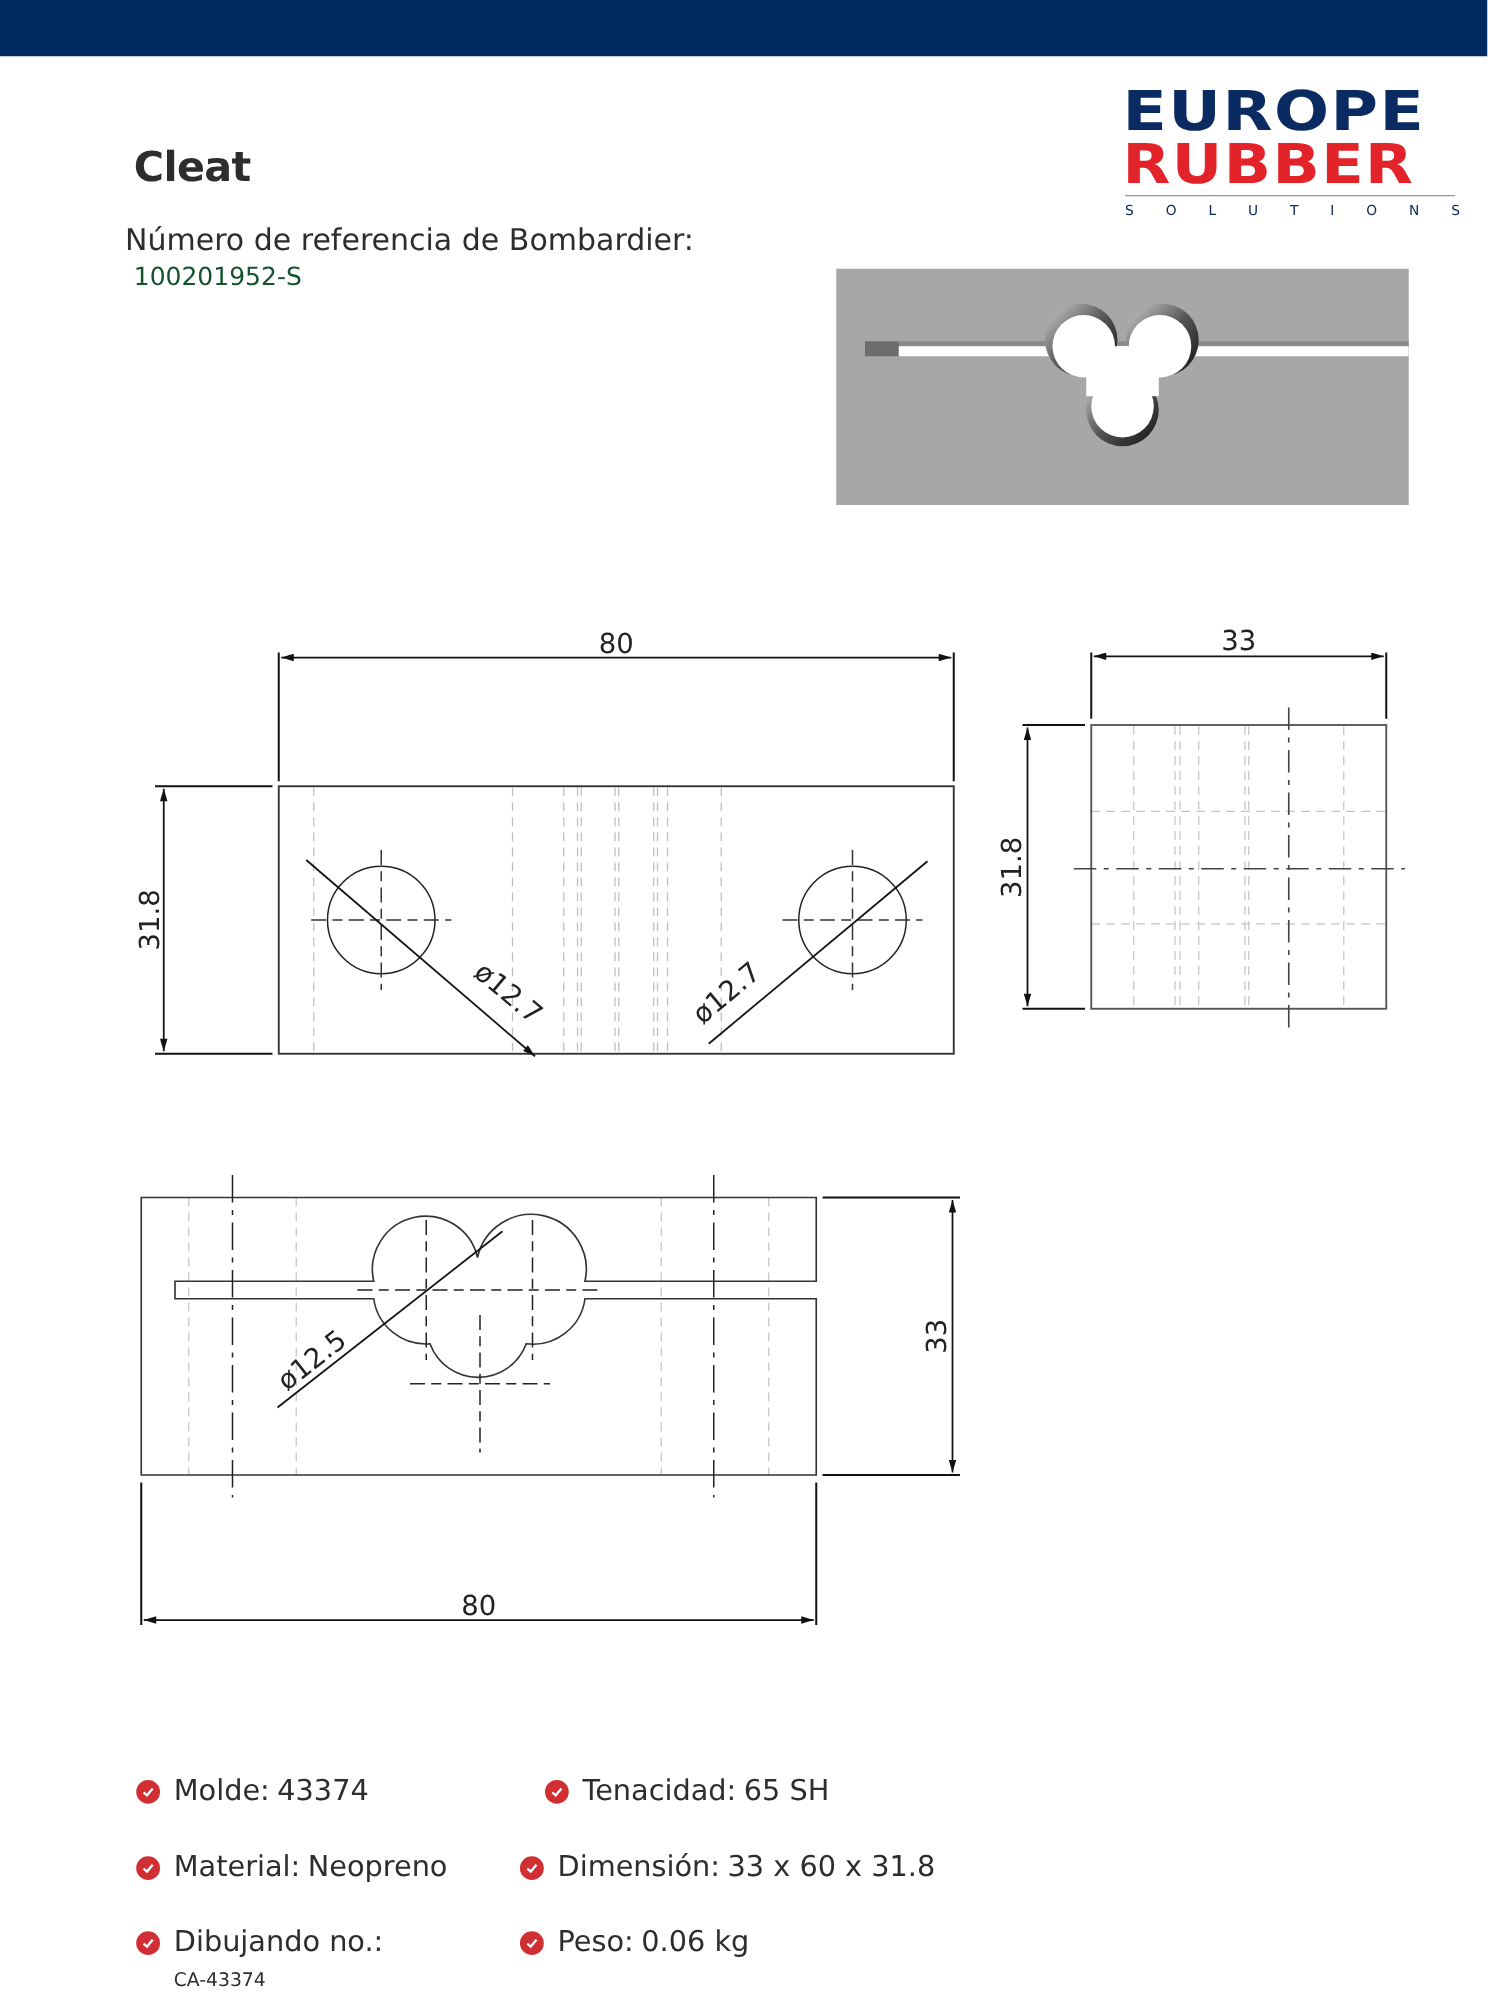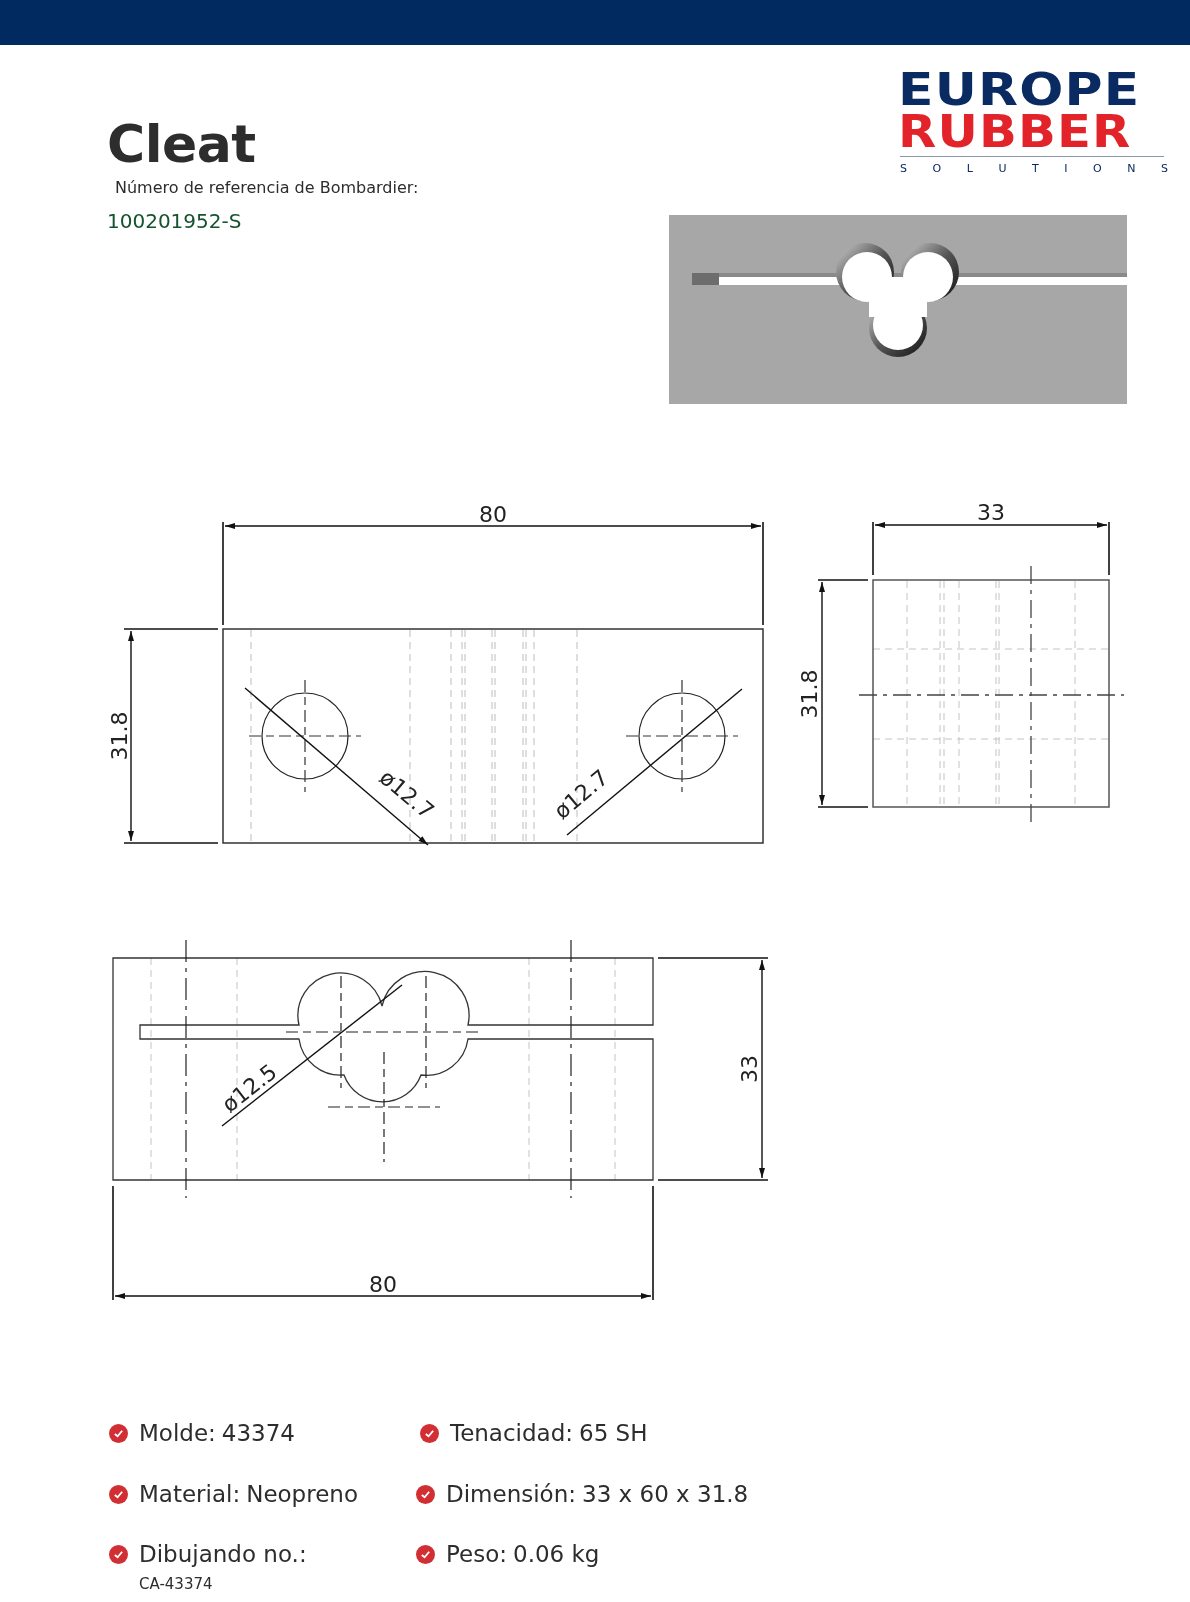--- a/index.html
+++ b/index.html
@@ -7,23 +7,23 @@
          font-family: "DejaVu Sans", "Liberation Sans", sans-serif; color: #2b2b2b; }
   .topbar { position: absolute; left: 0; top: 0; width: 1190px; height: 45px; background: #002a60; }
   .logo { position: absolute; left: 898px; top: 68px; width: 270px; height: 112px; }
   .logo .l1 { position: absolute; left: 0; top: 0; font-family: "DejaVu Sans", sans-serif; font-weight: bold;
               font-size: 44px; line-height: 44px; letter-spacing: 1px; color: #0a2a62; transform: scaleX(1.18); transform-origin: left top; }
   .logo .l2 { position: absolute; left: 0; top: 42px; font-family: "DejaVu Sans", sans-serif; font-weight: bold;
               font-size: 44px; line-height: 44px; letter-spacing: 1px; color: #e3232a; transform: scaleX(1.13); transform-origin: left top; }
   .logo .rule { position: absolute; left: 2px; top: 88px; width: 264px; height: 1px; background: #8a97ac; }
   .logo .l3 { position: absolute; left: 2px; top: 94px; width: 268px; font-size: 11px; color: #0a2a62;
               letter-spacing: 0; display: flex; justify-content: space-between; }
-  .title { position: absolute; left: 107px; top: 114px; font-size: 52px; font-weight: bold; color: #2d2d2d;
+  .title { position: absolute; left: 107px; top: 114px; font-size: 33px; font-weight: bold; color: #2d2d2d;
            font-family: "DejaVu Sans", sans-serif; letter-spacing: -0.5px; }
-  .ref-label { position: absolute; left: 115px; top: 178px; font-size: 16px; color: #2d2d2d; }
+  .ref-label { position: absolute; left: 100px; top: 178px; font-size: 24px; color: #2d2d2d; }
   .ref-value { position: absolute; left: 107px; top: 209px; font-size: 20px; color: #14532d; }
   .render { position: absolute; left: 669px; top: 215px; width: 458px; height: 189px; background: #a7a7a7; }
   .drawing { position: absolute; left: 0; top: 0; }
   .spec { position: absolute; font-size: 23px; color: #2d2d2d; white-space: nowrap; display: flex; align-items: center; }
   .spec .chk { width: 19px; height: 19px; border-radius: 50%; background: #d12f34; display: inline-flex;
                align-items: center; justify-content: center; margin-right: 11px; flex: none; }
   .spec .chk svg { width: 11px; height: 11px; }
   .spec .k { font-weight: normal; margin-right: 6px; }
   .spec-cont { position: absolute; font-size: 15px; color: #2d2d2d; }
 </style>
@@ -215,21 +215,21 @@
 <div class="spec" style="left:109px; top:1541px;justify-content:flex-end;">
   <span class="chk">
       <svg viewBox="0 0 12 12">
         <path d="M2 6.5 L5 9 L10 3" stroke="#fff" stroke-width="2" fill="none"></path>
       </svg>
     </span>
   <span class="k">Dibujando no.:</span>
 </div>
 <div class="spec-cont" style="left:139px; top:1575px;">CA-43374</div>
 
-<div class="spec" style="left:420px; top:1420px;">
+<div class="spec" style="left:436px; top:1420px;">
   <span class="chk">
       <svg viewBox="0 0 12 12">
         <path d="M2 6.5 L5 9 L10 3" stroke="#fff" stroke-width="2" fill="none"></path>
       </svg>
     </span>
   <span class="k">Tenacidad:</span>
   <span>65 SH</span>
 </div>
 <div class="spec" style="left:416px; top:1481px;">
   <span class="chk">

